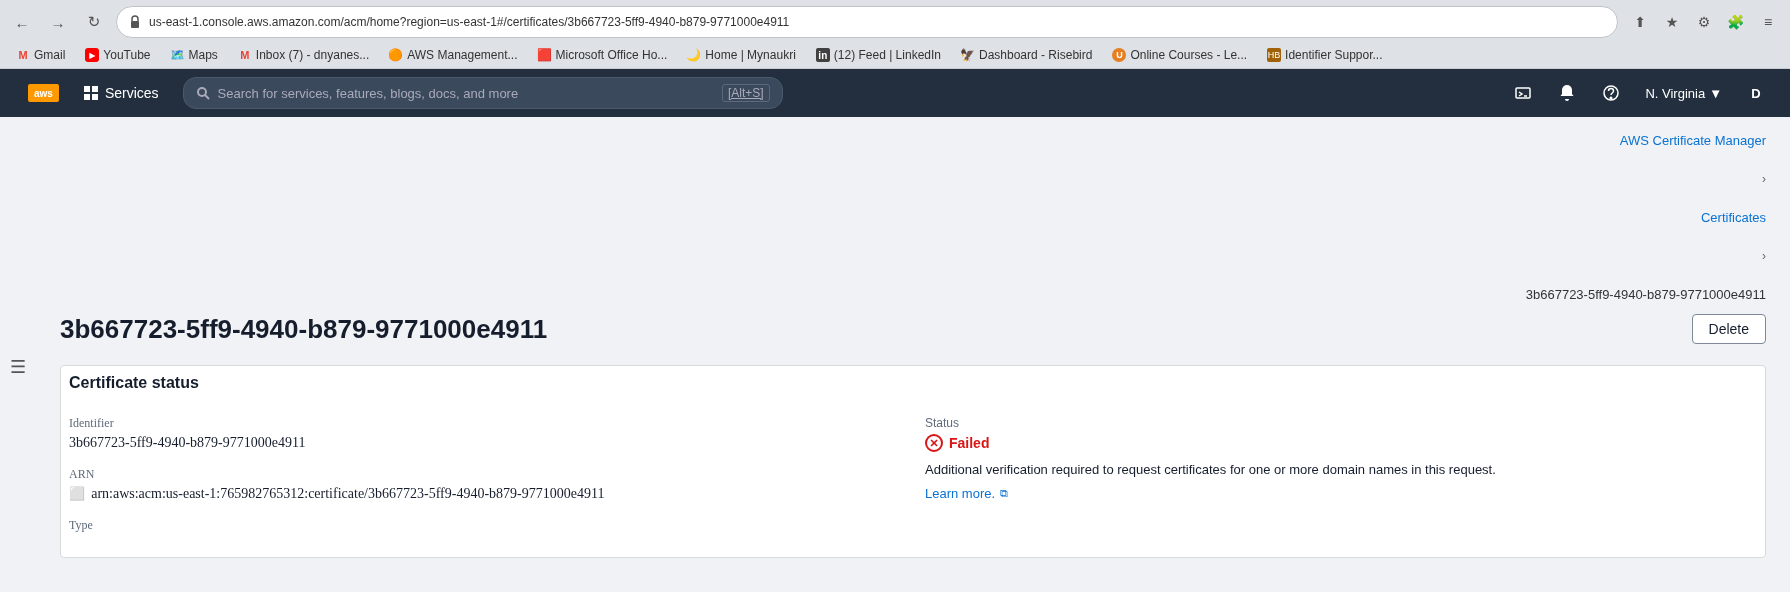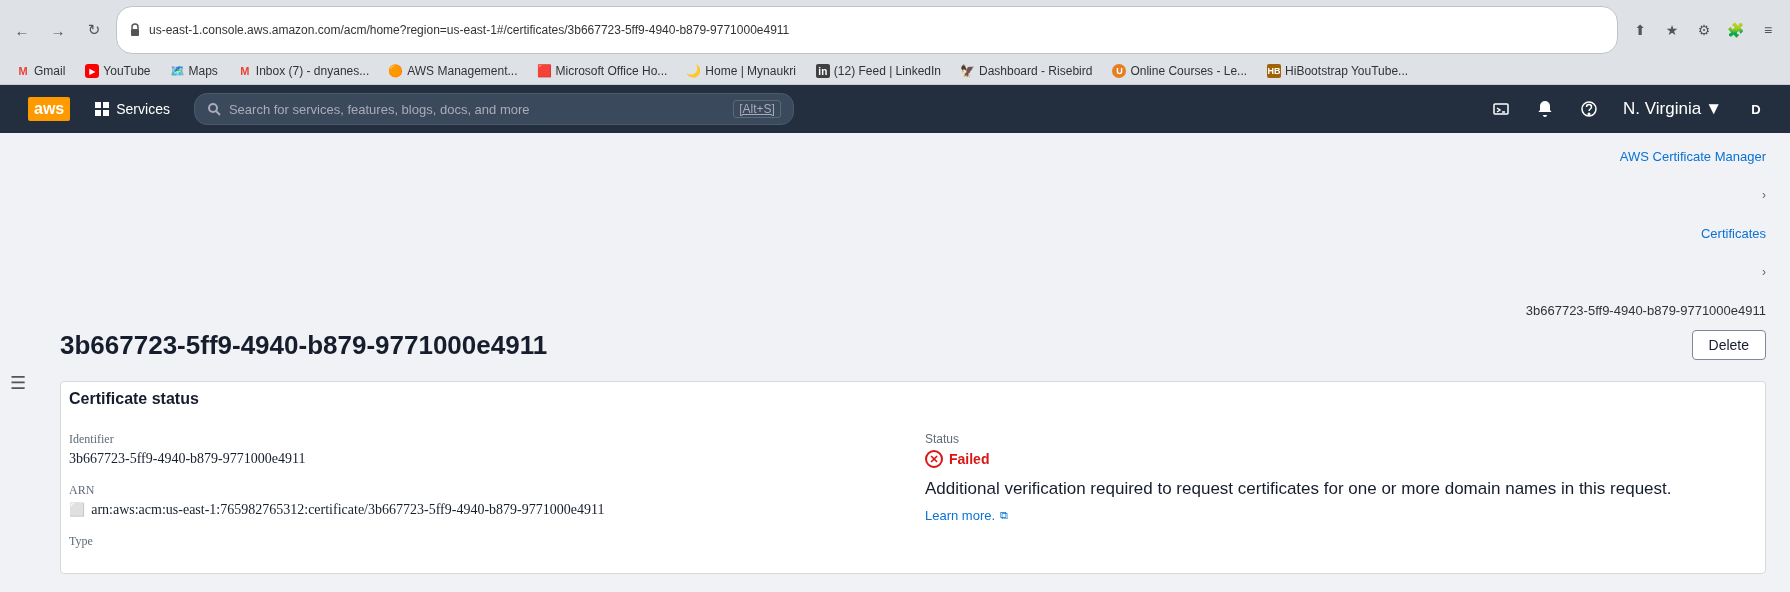--- a/index.html
+++ b/index.html
@@ -2,21 +2,21 @@
 <html><head>
   <meta charset="utf-8">
   <style>
     * { margin: 0; padding: 0; box-sizing: border-box; }
     body { font-family: -apple-system, BlinkMacSystemFont, 'Segoe UI', Arial, sans-serif; font-size: 13px; background: #f0f2f5; }
 
     
     .browser-chrome { background: #dee1e6; width: 100%; }
     .browser-toolbar { display: flex; align-items: center; padding: 6px 8px; gap: 8px; background: #dee1e6; }
     .browser-nav-btn { width: 28px; height: 28px; border-radius: 50%; border: none; background: transparent; cursor: pointer; display: flex; align-items: center; justify-content: center; color: #555; font-size: 15px; }
-    .browser-address-bar { flex: 1; height: 48px; border-radius: 16px; border: 1px solid #c0c3c8; background: white; display: flex; align-items: center; padding: 0 12px; gap: 8px; font-size: 12px; color: #333; }
+    .browser-address-bar { flex: 1; height: 32px; border-radius: 16px; border: 1px solid #c0c3c8; background: white; display: flex; align-items: center; padding: 0 12px; gap: 8px; font-size: 12px; color: #333; }
     .browser-address-bar span { color: #333; font-size: 12px; }
     .browser-actions { display: flex; gap: 4px; }
     .browser-action-btn { width: 28px; height: 28px; border-radius: 50%; border: none; background: transparent; cursor: pointer; display: flex; align-items: center; justify-content: center; color: #555; font-size: 14px; }
 
     
     .bookmarks-bar { background: #dee1e6; display: flex; align-items: center; padding: 2px 8px 4px 8px; gap: 4px; border-bottom: 1px solid #c8cbd0; overflow: hidden; }
     .bookmark-item { display: flex; align-items: center; gap: 4px; padding: 2px 8px; border-radius: 4px; cursor: pointer; white-space: nowrap; font-size: 12px; color: #333; }
     .bookmark-icon { width: 14px; height: 14px; display: flex; align-items: center; justify-content: center; }
     .gmail-icon { color: #EA4335; font-size: 11px; font-weight: bold; }
     .youtube-icon { background: #FF0000; color: white; border-radius: 3px; font-size: 8px; padding: 1px 3px; }
@@ -26,21 +26,21 @@
     .aws-logo { display: flex; align-items: center; padding: 0 12px; }
     .aws-logo-box { background: #ff9900; color: white; font-size: 11px; font-weight: bold; padding: 3px 6px; border-radius: 2px; }
     .aws-services-btn { display: flex; align-items: center; gap: 6px; color: white; padding: 0 12px; height: 100%; cursor: pointer; font-size: 14px; border: none; background: transparent; }
     .aws-search { flex: 1; max-width: 600px; margin: 0 12px; }
     .aws-search-box { display: flex; align-items: center; background: #3a4a5c; border: 1px solid #4a5a6c; border-radius: 13px; padding: 6px 12px; gap: 8px; }
     .aws-search-box input { background: transparent; border: none; outline: none; color: white; font-size: 13px; flex: 1; }
     .aws-search-box input::placeholder { color: #aab; }
     .aws-search-shortcut { color: #aab; font-size: 12px; border: 1px solid #5a6a7c; border-radius: 3px; padding: 1px 5px; text-decoration: underline; }
     .aws-right-actions { display: flex; align-items: center; margin-left: auto; gap: 8px; }
     .aws-icon-btn { width: 36px; height: 36px; display: flex; align-items: center; justify-content: center; color: white; cursor: pointer; border-radius: 4px; font-size: 16px; }
-    .aws-region-btn { display: flex; align-items: center; gap: 4px; color: white; cursor: pointer; font-size: 17px; padding: 0 8px; }
+    .aws-region-btn { display: flex; align-items: center; gap: 4px; color: white; cursor: pointer; font-size: 13px; padding: 0 8px; }
 
     
     .main-layout { display: flex; background: #f0f2f5; min-height: 480px; }
     .sidebar-toggle { width: 36px; padding-top: 20px; display: flex; justify-content: center; }
     .hamburger-btn { background: none; border: none; cursor: pointer; color: #555; font-size: 18px; padding: 4px; }
     .content-area { flex: 1; padding: 16px 24px; }
 
     
     .breadcrumb { display: flex; align-items: flex-end; gap: 24px; margin-bottom: 12px; font-size: 13px; flex-direction: column; }
     .breadcrumb a { color: #0972d3; text-decoration: none; }
@@ -59,21 +59,21 @@
     .cert-details-grid { display: grid; grid-template-columns: 1fr 1fr; gap: 24px; }
     .cert-field { margin-bottom: 16px; font-family: Liberation Serif, serif; }
     .cert-label { font-size: 12px; color: #5f6b7a; margin-bottom: 4px; font-weight: 400; }
     .cert-value { font-size: 14px; color: #161e2d; }
     .cert-arn { display: flex; align-items: center; gap: 6px; }
     .copy-icon { color: #5f6b7a; cursor: pointer; font-size: 13px; }
 
     
     .status-failed { display: flex; align-items: center; gap: 6px; color: #d91515; font-size: 14px; font-weight: 600; margin-bottom: 8px; }
     .status-failed-icon { width: 18px; height: 18px; border-radius: 50%; border: 2px solid #d91515; display: flex; align-items: center; justify-content: center; font-size: 11px; font-weight: bold; color: #d91515; }
-    .status-desc { font-size: 17px; color: #161e2d; line-height: 1.5; margin-bottom: 6px; }
+    .status-desc { font-size: 13px; color: #161e2d; line-height: 1.5; margin-bottom: 6px; }
     .learn-more { color: #0972d3; text-decoration: none; font-size: 13px; display: inline-flex; align-items: center; gap: 5px; }
     .ext-link-icon { font-size: 11px; }
   </style>
 </head>
 <body>
 
 <div class="browser-chrome">
   <div class="browser-toolbar">
     <button class="browser-nav-btn">←</button>
     <button class="browser-nav-btn">→</button>
@@ -129,30 +129,30 @@
     </div>
     <div class="bookmark-item">
       <span class="bookmark-icon">🦅</span>
       <span>Dashboard - Risebird</span>
     </div>
     <div class="bookmark-item">
       <span class="bookmark-icon" style="background:#e67e22;color:white;border-radius:50%;width:14px;height:14px;display:flex;align-items:center;justify-content:center;font-size:9px;font-weight:bold;">U</span>
       <span>Online Courses - Le...</span>
     </div>
     <div class="bookmark-item">
-      <span class="bookmark-icon" style="background:#a16207;color:white;border-radius:2px;padding:0 2px;font-size:9px;font-weight:bold;">HB</span>
-      <span>HiBootstrap YouTube...</span>
+      <span class="bookmark-icon" style="background:#a16207;color:white;border-radius:2px;padding:0 2px;font-size:9px;font-weight:normal;">HB</span>
+      <span>Identifier Suppor...</span>
     </div>
   </div>
 </div>
 
 <div class="aws-nav">
   <div class="aws-logo">
     <div class="aws-logo-box">
-      <span style="color:white;font-size:16px;font-weight:bold;">aws</span>
+      <span style="color:white;font-size:10px;font-weight:bold;">aws</span>
     </div>
   </div>
   <button class="aws-services-btn">
     <svg width="16" height="16" viewBox="0 0 16 16" fill="white">
       <rect x="1" y="1" width="6" height="6"></rect>
         <rect x="9" y="1" width="6" height="6"></rect>
       <rect x="1" y="9" width="6" height="6"></rect>
         <rect x="9" y="9" width="6" height="6"></rect>
     </svg>
     <span>Services</span>

